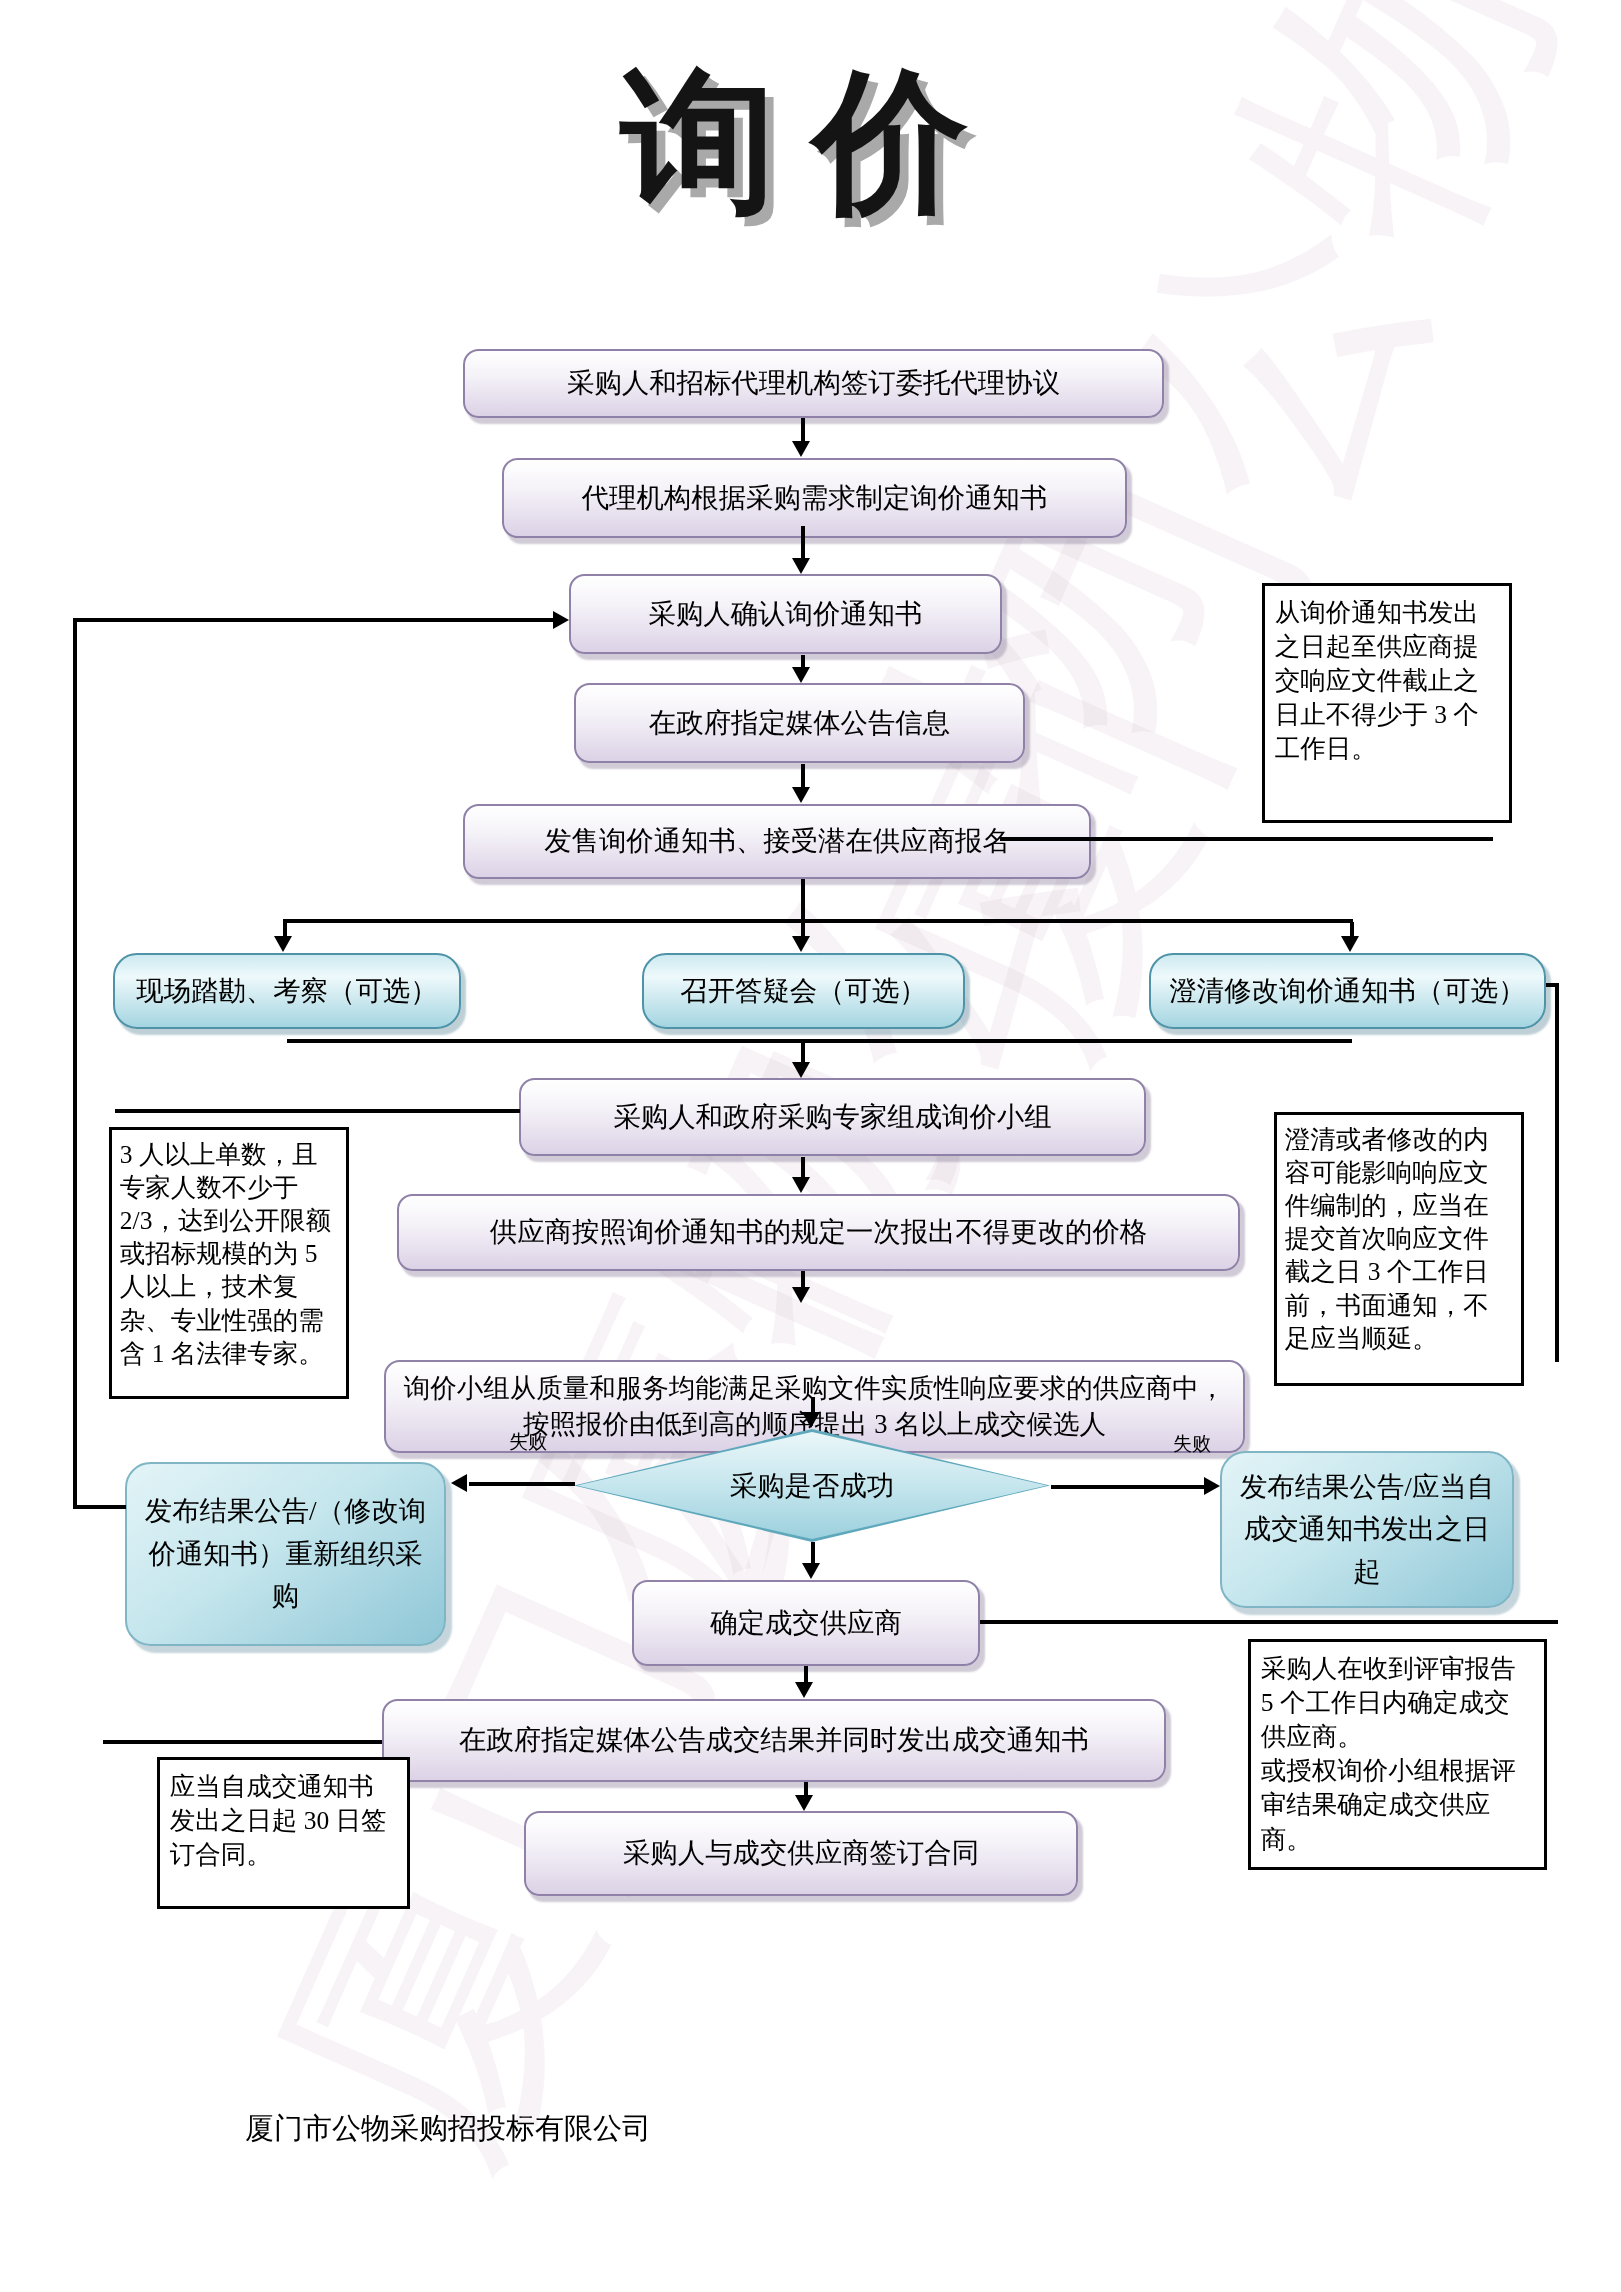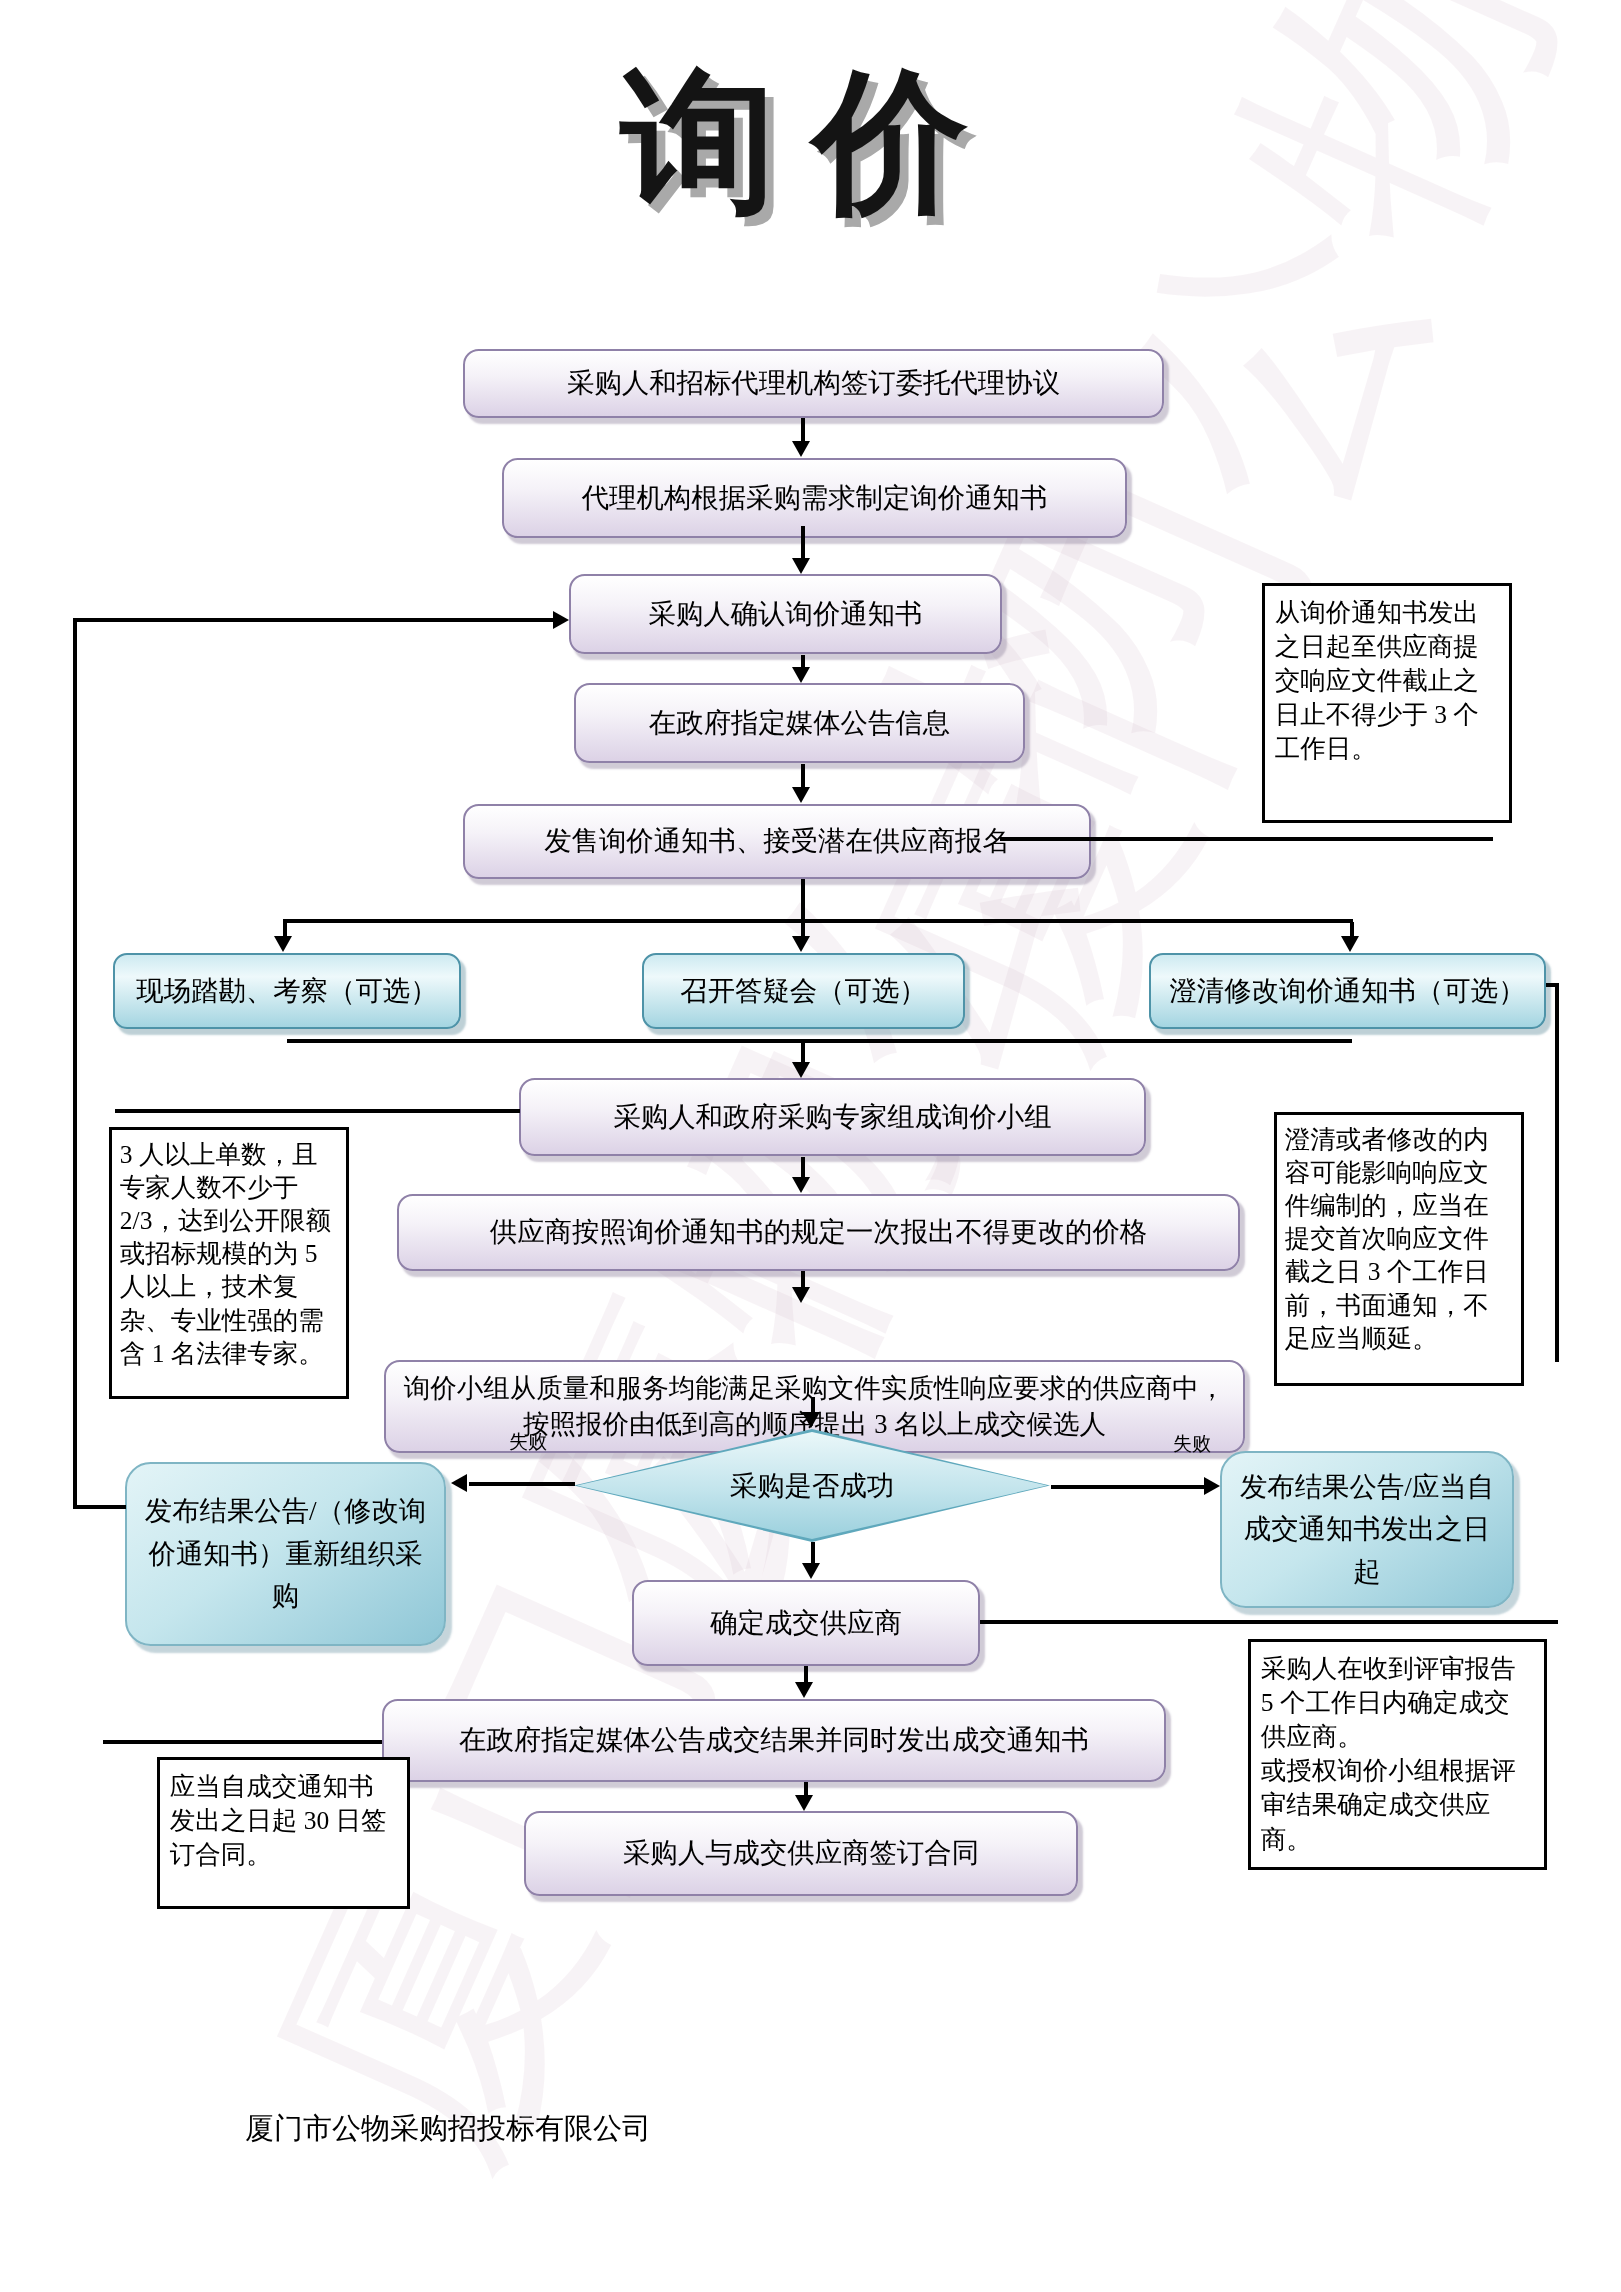--- a/index.html
+++ b/index.html
@@ -6,21 +6,21 @@
   #page{position:relative;width:1621px;height:2293px;background:#ffffff;overflow:hidden;
         font-family:"Liberation Serif","DejaVu Serif",serif;color:#000;}
   .title{position:absolute;left:372px;top:39px;width:882px;text-align:center;
          font-size:155px;font-weight:bold;letter-spacing:37px;color:#141414;
          text-shadow:8.8px 8.8px 0 #a9a9a9;}
   .pbox{position:absolute;box-sizing:border-box;border:2px solid #8f81a8;border-radius:15.7px;
         background:linear-gradient(180deg,#ffffff 0%,#f5f2f8 38%,#dcd2e6 100%);
         box-shadow:4.9px 5.9px 2px rgba(150,140,165,.45);
         display:flex;align-items:center;justify-content:center;text-align:center;
         font-size:27.4px;padding:3.9px 15.7px;line-height:1.35;}
-  .tbox{position:absolute;box-sizing:border-box;border:2px solid #4e93a8;border-radius:14px;
+  .tbox{position:absolute;box-sizing:border-box;border:2px solid #4e93a8;border-radius:24px;
         background:linear-gradient(180deg,#cdeaf1 0%,#eef9fb 30%,#a4d5e1 100%);
         box-shadow:4.9px 5.9px 2px rgba(110,150,165,.45);
         display:flex;align-items:center;justify-content:center;text-align:center;
         font-size:27.4px;padding:3.9px 9.8px;line-height:1.35;}
   .tbig{position:absolute;box-sizing:border-box;border:2px solid #7fb5c4;border-radius:25.5px;
         background:linear-gradient(145deg,#e3f4f7 0%,#c5e6ed 45%,#8ec6d6 100%);
         box-shadow:5.9px 6.9px 2px rgba(110,150,165,.4);
         display:flex;align-items:center;justify-content:center;text-align:center;
         font-size:27.4px;padding:5.9px 17.6px;line-height:1.55;}
   .note{position:absolute;box-sizing:border-box;border:3.9px solid #000;background:#fff;

